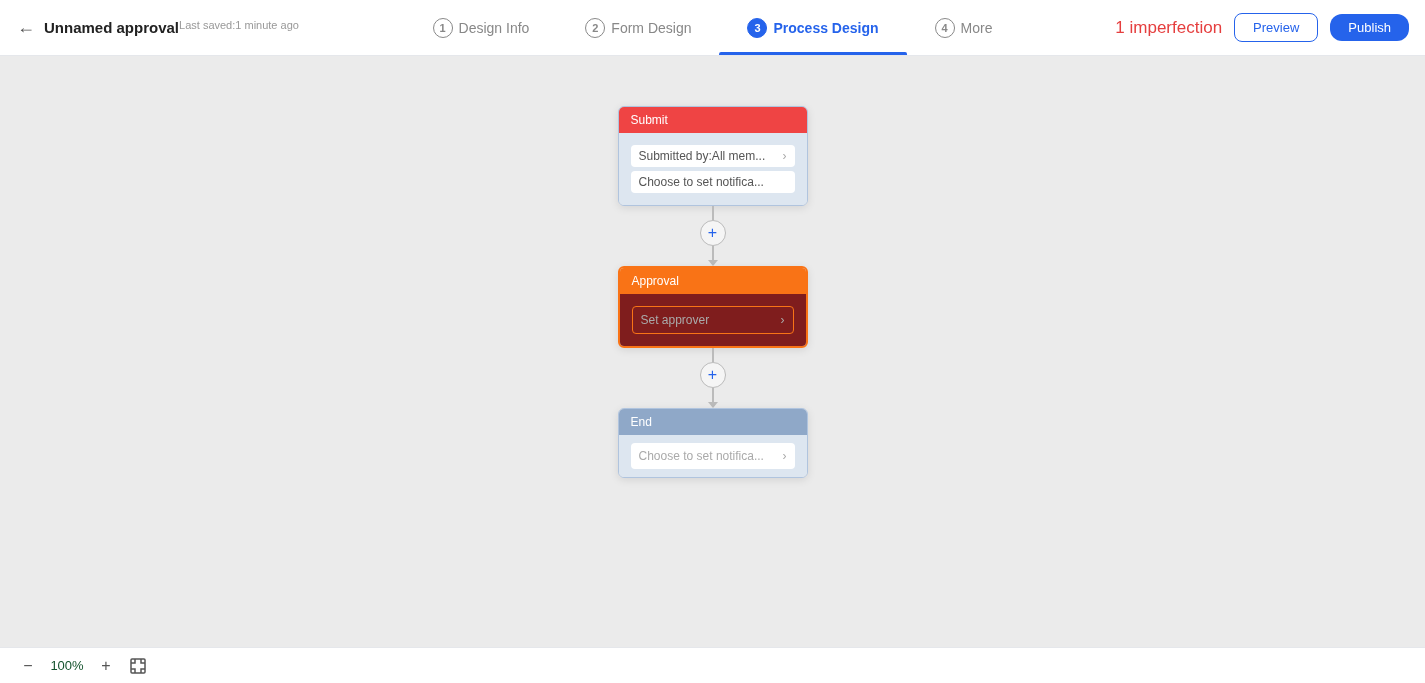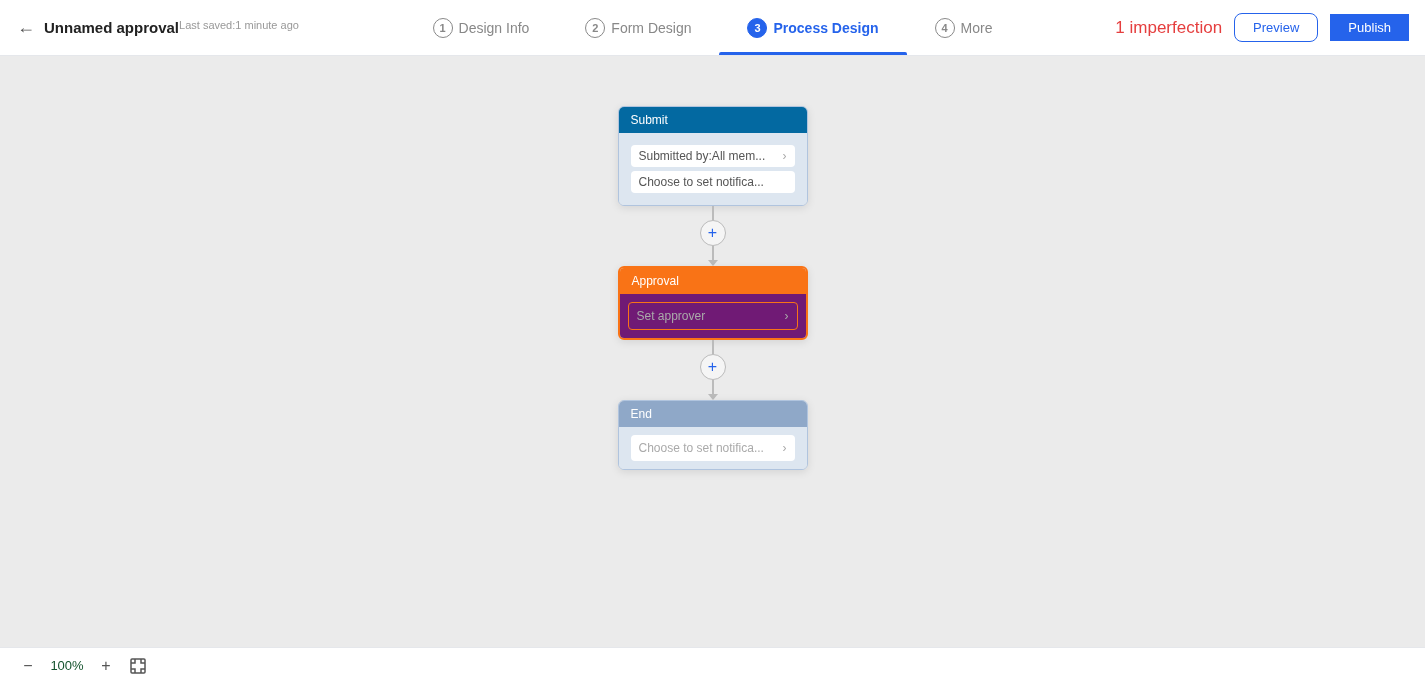--- a/index.html
+++ b/index.html
@@ -97,21 +97,21 @@
       border-radius: 8px;
       background: #fff;
       color: #2563eb;
       font-size: 13px;
       cursor: pointer;
       font-weight: 500;
     }
     .publish-btn {
       padding: 6px 18px;
       border: none;
-      border-radius: 0;
+      border-radius: 12px;
       background: #2563eb;
       color: #fff;
       font-size: 13px;
       cursor: pointer;
       font-weight: 500;
     }
 
     
     .canvas {
       background: #ebebeb;
@@ -155,30 +155,30 @@
       align-items: center;
       justify-content: space-between;
       padding: 4px 0;
       font-size: 12px;
       color: #555;
       border-radius: 4px;
     }
     .chevron { color: #aaa; font-size: 12px; }
 
     
-    .submit-node .flow-node-header { background: #0369a1; }
+    .submit-node .flow-node-header { background: #ef4444; }
     .submit-node { border: 1px solid #b0c4de; }
     .submit-node .flow-node-body { background: #dde6f0; }
     .submit-node .flow-node-row { background: #fff; padding: 4px 8px; border-radius: 4px; }
     .submit-node .flow-node-row:last-child { margin-top: 4px; }
 
     
     .approval-node { border: 2px solid #f97316; }
     .approval-node .flow-node-header { background: #f97316; }
-    .approval-node .flow-node-body { background: #701a75; padding: 8px; }
+    .approval-node .flow-node-body { background: #7f1d1d; }
     .approval-node-inner {
       border: 1.5px solid #f97316;
       border-radius: 4px;
       padding: 6px 8px;
       display: flex;
       align-items: center;
       justify-content: space-between;
       font-size: 12px;
       color: #aaa;
     }

